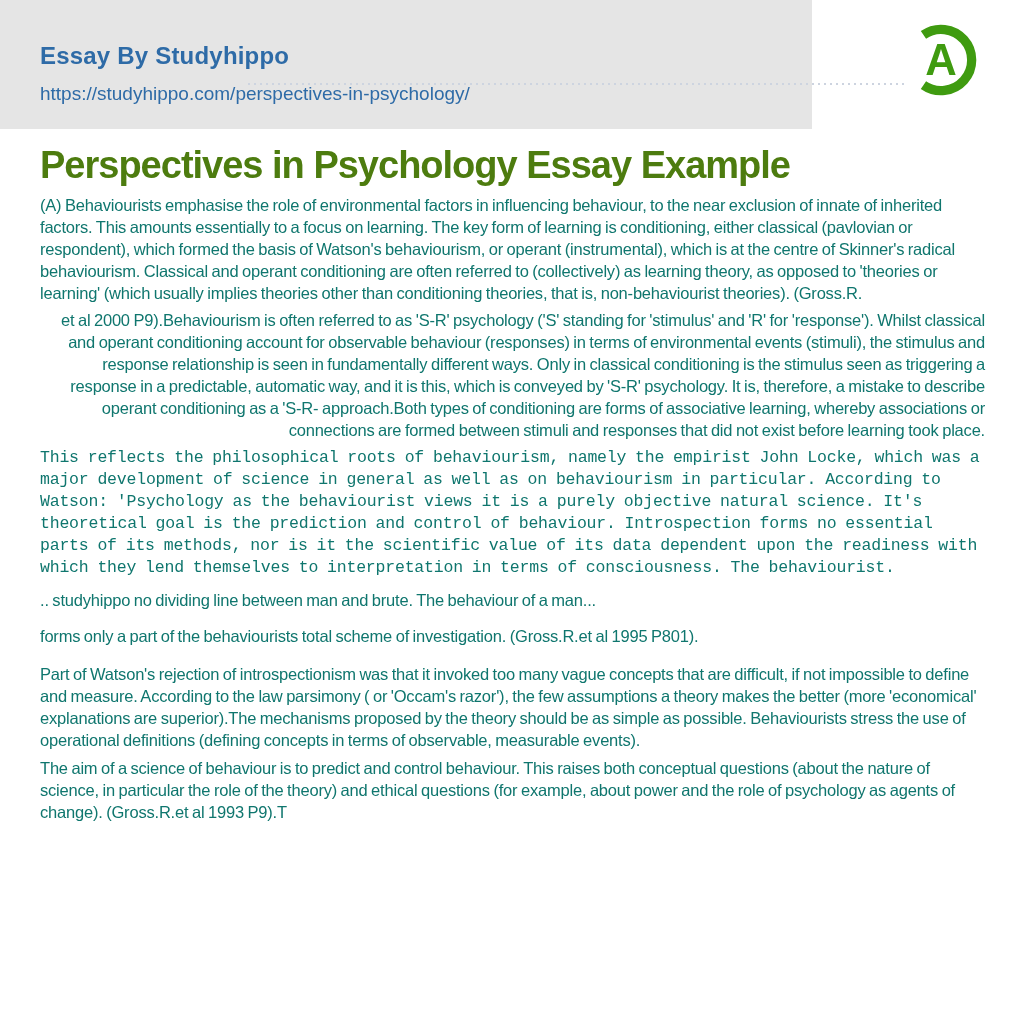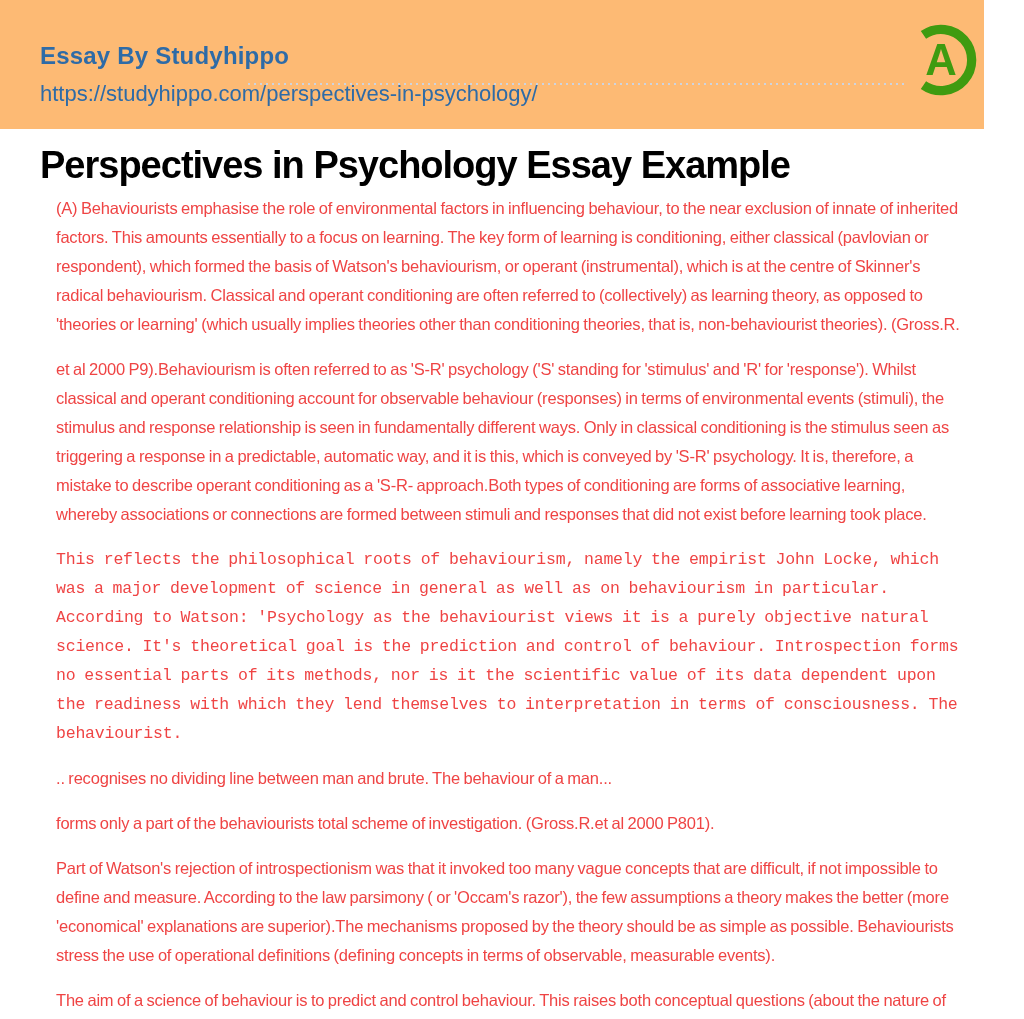--- a/index.html
+++ b/index.html
@@ -8,69 +8,69 @@
     width: 1024px; height: 1019px;
     background: #ffffff;
     font-family: "Liberation Sans", "DejaVu Sans", sans-serif;
     -webkit-font-smoothing: antialiased;
     overflow: hidden;
   }
 
   
   .header {
     position: relative;
-    width: 984px; height: 129px;
-    background: #fdba74;
+    width: 812px; height: 129px;
+    background: #e5e5e5;
   }
   .site-label {
     position: absolute; left: 40px; top: 42px;
     font-size: 24px; font-weight: 700; line-height: 28px;
     letter-spacing: 0.2px;
     color: #2e6ba7;
     white-space: nowrap;
   }
   .dotted-line {
     position: absolute; left: 248px; top: 83px;
     width: 658px; height: 2px;
     background: repeating-linear-gradient(90deg, #cdd4e0 0 1.6px, transparent 1.6px 6px);
   }
   .page-url {
     position: absolute; left: 40px; top: 84px;
-    font-size: 22px; font-weight: 400; line-height: 20px;
+    font-size: 19px; font-weight: 400; line-height: 20px;
     color: #2e6ba7;
     text-decoration: none;
     white-space: nowrap;
   }
   .logo {
     position: absolute; left: 899px; top: 18px;
     width: 84px; height: 84px;
   }
   .logo svg { display: block; width: 84px; height: 84px; }
 
   
   .article {
     padding: 0 39px 0 40px;
   }
   .essay-title {
     margin: 14px 0 0 0;
     font-size: 38px; font-weight: 700; line-height: 1.2;
     letter-spacing: -1px;
-    color: #000000;
+    color: #4d7c0f;
     white-space: nowrap;
   }
   .article p {
-    margin: 16px;
+    margin: 0;
     font-size: 16.5px; font-weight: 400;
-    line-height: 29px;
+    line-height: 22px;
     letter-spacing: -0.2px;
     word-spacing: -0.8px;
-    color: #ef4444;
+    color: #0f766e;
   }
   .p-1 { margin-top: 5px  !important; }
-  .p-2 { margin-top: 5px  !important; }
+  .p-2 { margin-top: 5px  !important; text-align: right; }
   .p-3 { margin-top: 6px  !important; font-family: Liberation Mono, monospace; }
   .p-4 { margin-top: 10px !important; }
   .p-5 { margin-top: 14px !important; }
   .p-6 { margin-top: 16px !important; }
   .p-7 { margin-top: 6px  !important; }
 </style>
 </head>
 <body>
 
 <div class="header">
@@ -83,17 +83,17 @@
       <text x="50" y="67.5" text-anchor="middle" font-family="Liberation Sans, DejaVu Sans, sans-serif" font-size="52" font-weight="700" fill="#3f9b10">A</text>
     </svg>
   </div>
 </div>
 
 <div class="article">
   <h1 class="essay-title">Perspectives in Psychology Essay Example</h1>
   <p class="p-1">(A) Behaviourists emphasise the role of environmental factors in influencing behaviour, to the near exclusion of innate of inherited factors. This amounts essentially to a focus on learning. The key form of learning is conditioning, either classical (pavlovian or respondent), which formed the basis of Watson's behaviourism, or operant (instrumental), which is at the centre of Skinner's radical behaviourism. Classical and operant conditioning are often referred to (collectively) as learning theory, as opposed to 'theories or learning' (which usually implies theories other than conditioning theories, that is, non-behaviourist theories). (Gross.R.</p>
   <p class="p-2">et al 2000 P9).Behaviourism is often referred to as 'S-R' psychology ('S' standing for 'stimulus' and 'R' for 'response'). Whilst classical and operant conditioning account for observable behaviour (responses) in terms of environmental events (stimuli), the stimulus and response relationship is seen in fundamentally different ways. Only in classical conditioning is the stimulus seen as triggering a response in a predictable, automatic way, and it is this, which is conveyed by 'S-R' psychology. It is, therefore, a mistake to describe operant conditioning as a 'S-R- approach.Both types of conditioning are forms of associative learning, whereby associations or connections are formed between stimuli and responses that did not exist before learning took place.</p>
   <p class="p-3">This reflects the philosophical roots of behaviourism, namely the empirist John Locke, which was a major development of science in general as well as on behaviourism in particular. According to Watson: 'Psychology as the behaviourist views it is a purely objective natural science. It's theoretical goal is the prediction and control of behaviour. Introspection forms no essential parts of its methods, nor is it the scientific value of its data dependent upon the readiness with which they lend themselves to interpretation in terms of consciousness. The behaviourist.</p>
-  <p class="p-4">.. recognises no dividing line between man and brute. The behaviour of a man...</p>
-  <p class="p-5">forms only a part of the behaviourists total scheme of investigation. (Gross.R.et al 2000 P801).</p>
+  <p class="p-4">.. studyhippo no dividing line between man and brute. The behaviour of a man...</p>
+  <p class="p-5">forms only a part of the behaviourists total scheme of investigation. (Gross.R.et al 1995 P801).</p>
   <p class="p-6">Part of Watson's rejection of introspectionism was that it invoked too many vague concepts that are difficult, if not impossible to define and measure. According to the law parsimony ( or 'Occam's razor'), the few assumptions a theory makes the better (more 'economical' explanations are superior).The mechanisms proposed by the theory should be as simple as possible. Behaviourists stress the use of operational definitions (defining concepts in terms of observable, measurable events).</p>
   <p class="p-7">The aim of a science of behaviour is to predict and control behaviour. This raises both conceptual questions (about the nature of science, in particular the role of the theory) and ethical questions (for example, about power and the role of psychology as agents of change). (Gross.R.et al 1993 P9).T</p>
 </div>
 
 </body></html>

